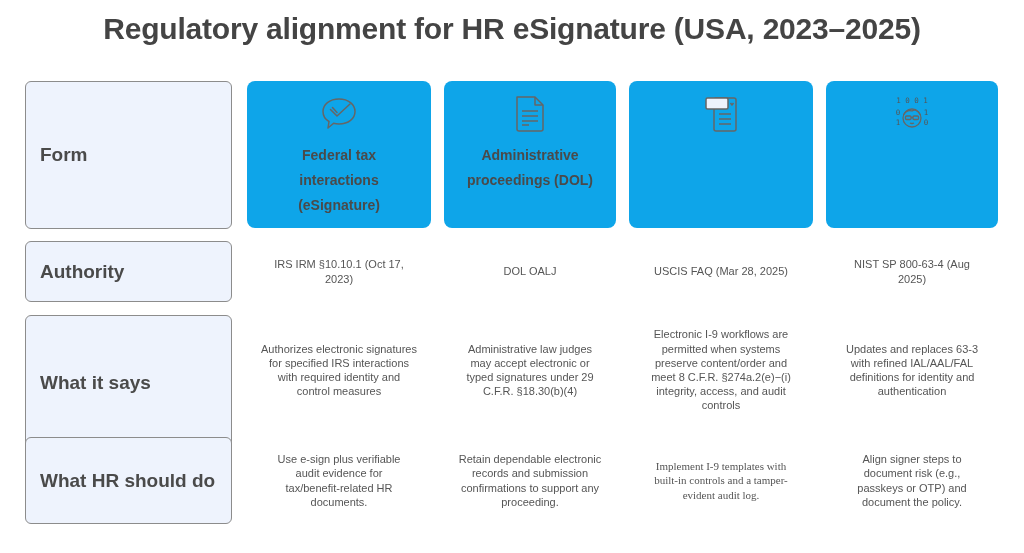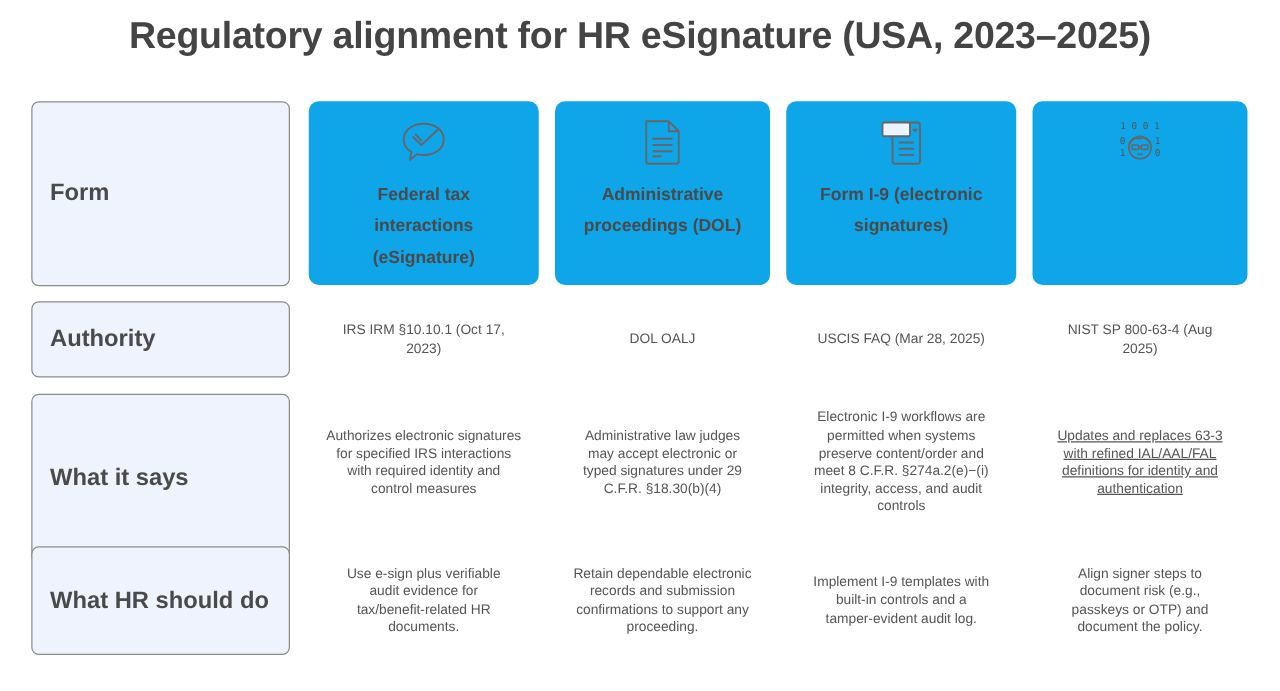--- a/index.html
+++ b/index.html
@@ -84,21 +84,20 @@
   <div class="icon">
     <svg width="40" height="40" viewBox="0 0 40 40" fill="none" stroke="#666" stroke-width="1.5" stroke-linejoin="round">
       <rect x="13" y="4" width="22" height="33" rx="2"></rect>
       <rect x="5" y="4" width="22" height="11" rx="1.5" fill="#edf3fd"></rect>
       <path d="M29.5 9 L31 11 L32.5 9"></path>
       <line x1="18" y1="20" x2="30" y2="20"></line>
       <line x1="18" y1="25" x2="30" y2="25"></line>
       <line x1="18" y1="30" x2="30" y2="30"></line>
     </svg>
   </div>
-  <div class="htxt">Form I-9 (electronic signatures)</div>
 </div>
 
 <div class="head c4">
   <div class="icon" style="position:relative;width:44px;">
     <svg width="44" height="40" viewBox="0 0 44 40" fill="none" stroke="#666" stroke-width="1.3">
       <circle cx="22" cy="24" r="9"></circle>
       <path d="M13.5 21 Q17 15 22 17 Q26 14 30.5 21"></path>
       <rect x="15.5" y="22" width="5.5" height="3.5" rx="1"></rect>
       <rect x="23" y="22" width="5.5" height="3.5" rx="1"></rect>
       <line x1="21" y1="23.5" x2="23" y2="23.5"></line>
@@ -113,18 +112,18 @@
 </div>
 
 <div class="cell c1" style="top:241px;height:61px;padding:0 22px;">IRS IRM §10.10.1 (Oct 17, 2023)</div>
 <div class="cell c2" style="top:241px;height:61px;">DOL OALJ</div>
 <div class="cell c3" style="top:241px;height:61px;">USCIS FAQ (Mar 28, 2025)</div>
 <div class="cell c4" style="top:241px;height:61px;padding:0 18px;">NIST SP 800-63-4 (Aug 2025)</div>
 
 <div class="cell c1" style="top:315px;height:110px;padding:0 14px;">Authorizes electronic signatures for specified IRS interactions with required identity and control measures</div>
 <div class="cell c2" style="top:315px;height:110px;padding:0 14px;">Administrative law judges may accept electronic or typed signatures under 29 C.F.R. §18.30(b)(4)</div>
 <div class="cell c3" style="top:315px;height:110px;padding:0 14px;">Electronic I-9 workflows are permitted when systems preserve content/order and meet 8 C.F.R. §274a.2(e)−(i) integrity, access, and audit controls</div>
-<div class="cell c4" style="top:315px;height:110px;padding:0 14px;text-decoration:underline;">Updates and replaces 63-3 with refined IAL/AAL/FAL definitions for identity and authentication</div>
+<div class="cell c4" style="top:315px;height:110px;padding:0 14px;">Updates and replaces 63-3 with refined IAL/AAL/FAL definitions for identity and authentication</div>
 
 <div class="cell c1" style="top:437px;height:87px;padding:0 26px;">Use e-sign plus verifiable audit evidence for tax/benefit-related HR documents.</div>
 <div class="cell c2" style="top:437px;height:87px;padding:0 10px;">Retain dependable electronic records and submission confirmations to support any proceeding.</div>
-<div class="cell c3" style="top:437px;height:87px;padding:0 20px;">Implement I-9 templates with built-in controls and a tamper-evident audit log.</div>
+<div class="cell c3" style="top:437px;height:87px;padding:0 20px;font-family:Liberation Serif, serif;">Implement I-9 templates with built-in controls and a tamper-evident audit log.</div>
 <div class="cell c4" style="top:437px;height:87px;padding:0 22px;">Align signer steps to document risk (e.g., passkeys or OTP) and document the policy.</div>
 
 </body></html>

